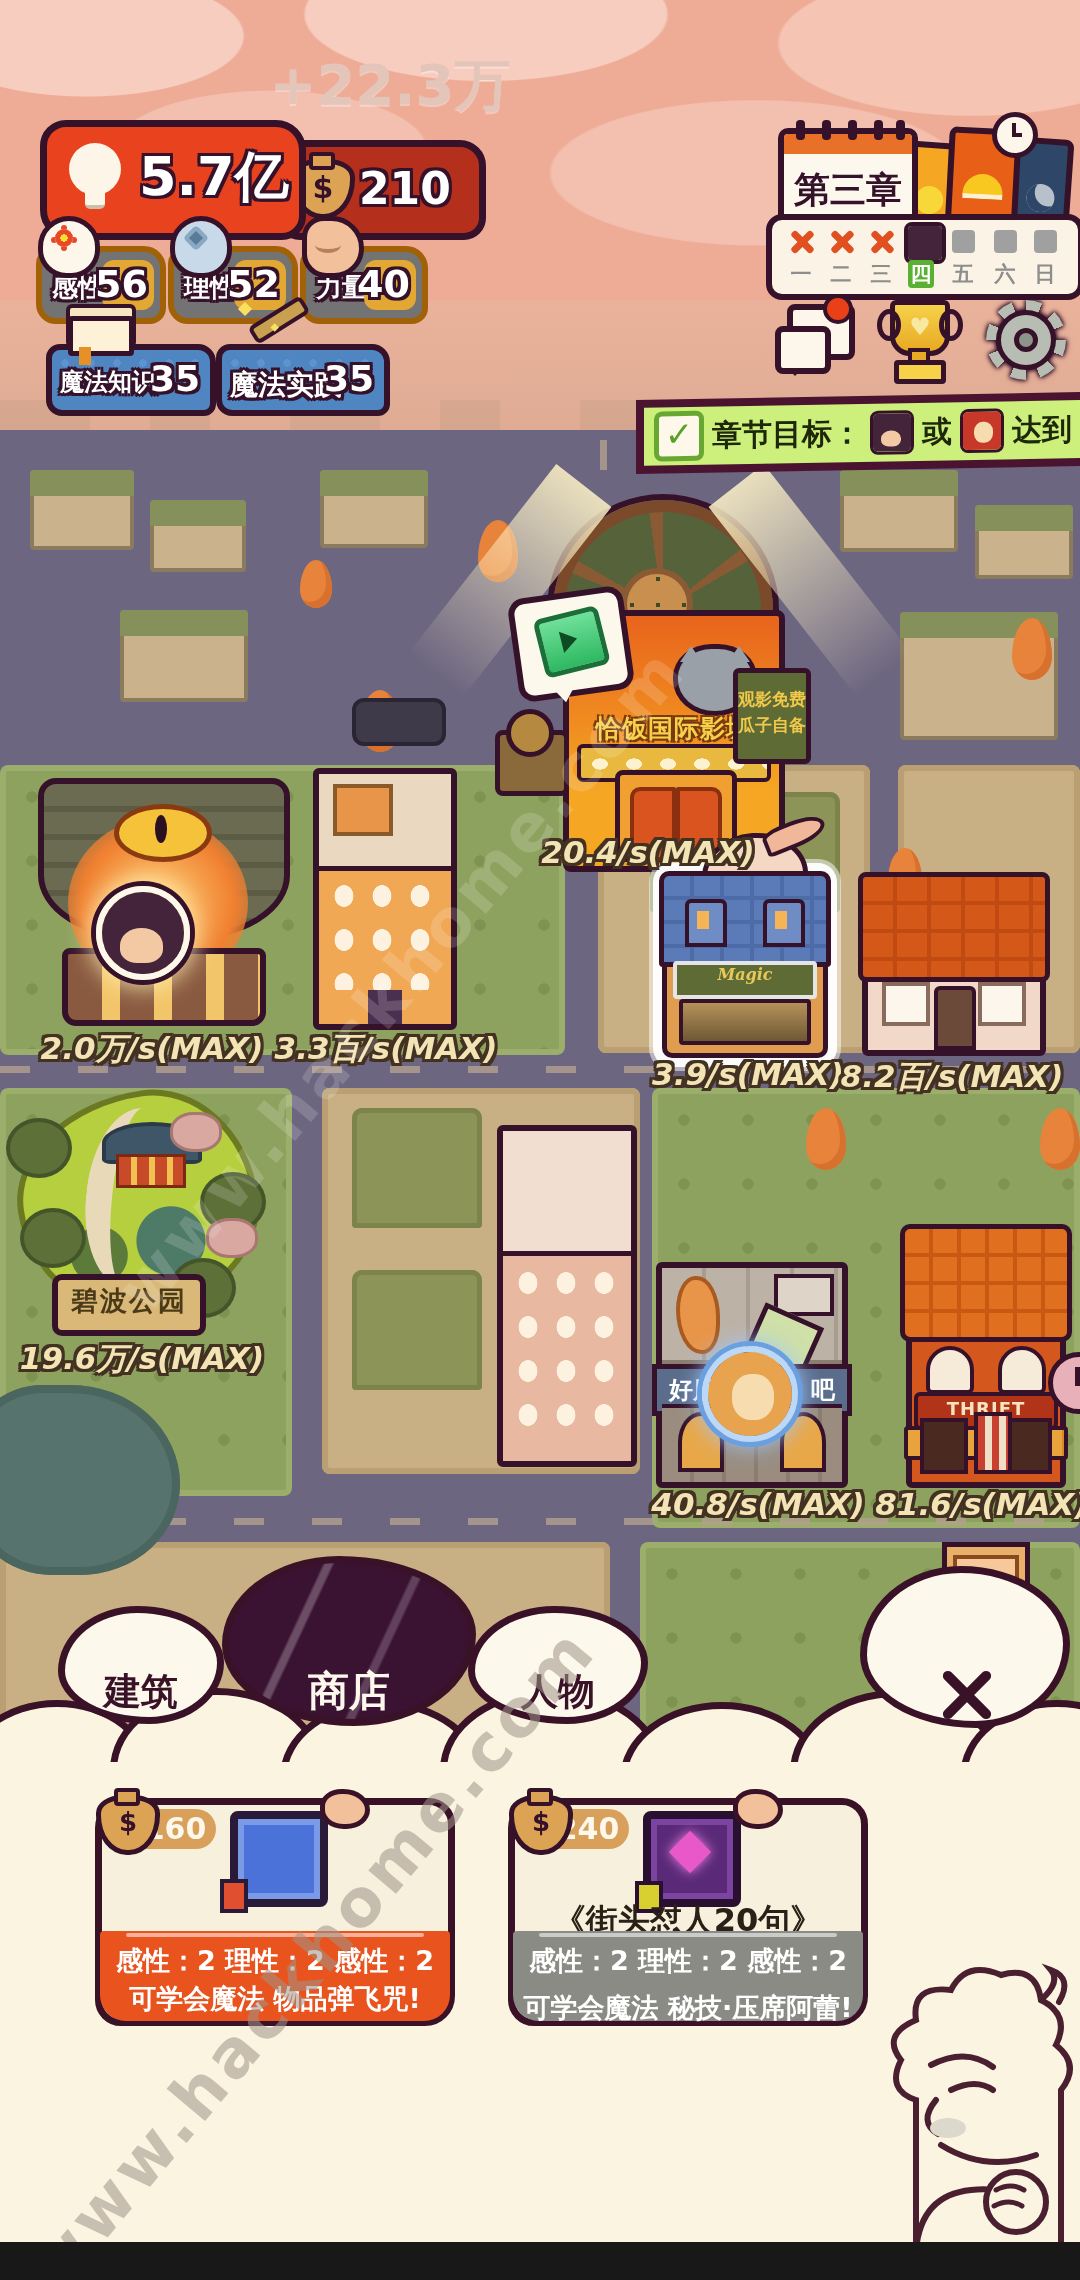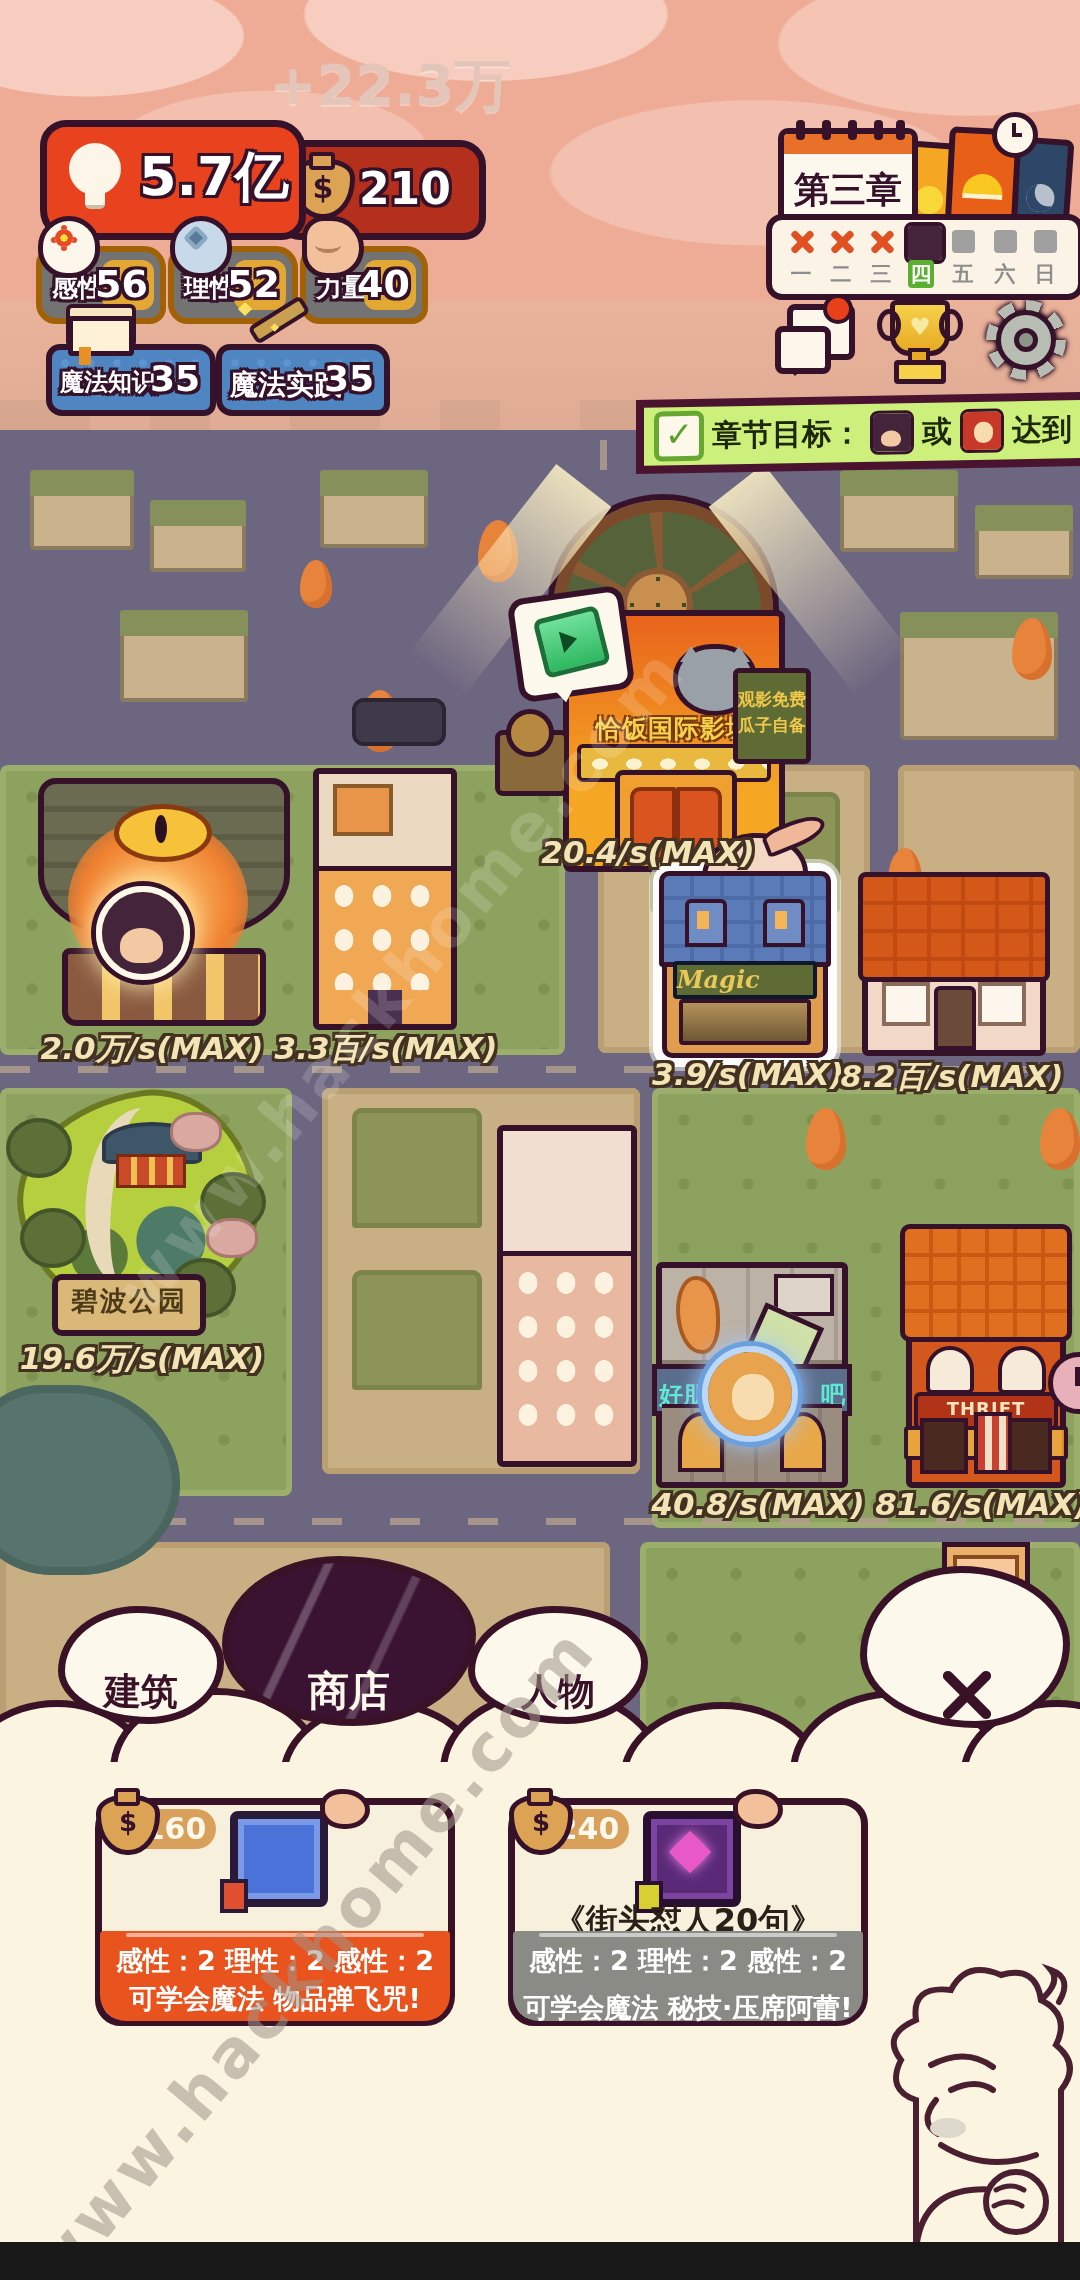--- a/index.html
+++ b/index.html
@@ -124,22 +124,22 @@
   .apt .wins{position:absolute;left:6px;right:6px;top:100px;bottom:34px;background:radial-gradient(#fdf2e0 34%,transparent 36%) 0 0/38px 44px;}
   .apt .door{position:absolute;left:50%;bottom:0;width:34px;height:34px;background:#4a3050;transform:translateX(-50%);}
   
   .magic{box-shadow:0 0 0 9px rgba(255,255,255,.95),0 0 0 13px rgba(255,255,255,.5);border-radius:10px;background:#e09c4f;border:5px solid #35122a;}
   .magic .roof{position:absolute;left:-8px;top:-6px;right:-8px;height:86px;background:#5a7ab8;border:5px solid #35122a;border-radius:10px 10px 4px 4px;
     background-image:repeating-linear-gradient(90deg,transparent 0 26px,#4d6ba6 26px 30px),repeating-linear-gradient(180deg,transparent 0 20px,#4d6ba6 20px 24px);}
   .magic .dormer{position:absolute;top:22px;width:34px;height:40px;background:#6f8cc4;border:4px solid #35122a;border-radius:6px 6px 0 0;}
   .magic .dormer:after{content:"";position:absolute;left:8px;top:8px;width:12px;height:18px;background:#f5b455;}
   .magic .book{position:absolute;left:34px;top:-44px;width:96px;height:42px;background:#f4d8c4;border:5px solid #35122a;border-radius:50% 50% 20% 20%/80% 80% 20% 20%;transform:rotate(-4deg);}
   .magic .book:after{content:"";position:absolute;right:-26px;top:-14px;width:56px;height:18px;background:#f0b898;border:4px solid #35122a;border-radius:50% 80% 80% 20%;transform:rotate(-18deg);}
-  .magic .sign{position:absolute;left:6px;right:6px;top:84px;height:30px;background:#5f6b35;border:4px solid #0f172a;border-radius:4px;color:#e8c85a;
-    font-style:italic;font-weight:bold;font-size:24px;font-family:"DejaVu Serif","Liberation Serif",serif;}
+  .magic .sign{position:absolute;left:6px;right:6px;top:84px;height:30px;background:#5f6b35;border:4px solid #e5e5e5;border-radius:4px;color:#e8c85a;
+    font-style:italic;font-weight:bold;font-size:16px;text-align:center;font-family:"DejaVu Serif","Liberation Serif",serif;}
   .magic .store{position:absolute;left:12px;right:12px;top:122px;bottom:8px;background:#6b5a3a;border:4px solid #35122a;border-radius:4px;
     background-image:linear-gradient(rgba(255,200,120,.5),rgba(120,80,30,.2));}
   
   .house{background:#f2d8c8;border:6px solid #35122a;border-radius:6px;}
   .house .roof{position:absolute;left:-10px;top:-6px;right:-10px;height:100px;background:#d45818;border:5px solid #35122a;border-radius:8px;
     background-image:repeating-linear-gradient(90deg,transparent 0 30px,#c04a12 30px 34px),repeating-linear-gradient(180deg,transparent 0 24px,#c04a12 24px 28px);}
   .house .w{position:absolute;width:40px;height:36px;background:#fdf6ec;border:4px solid #8a6a5a;}
   .house .d{position:absolute;width:34px;height:56px;background:#6b4a3a;border:4px solid #35122a;border-radius:6px 6px 0 0;}
   
   .park-blob{position:absolute;left:8px;top:4px;width:228px;height:210px;background:#b6cf3e;border:6px solid #6b7a22;border-radius:58% 42% 52% 48%/46% 54% 46% 54%;transform:rotate(-8deg);
@@ -153,22 +153,22 @@
   .park-sign{position:absolute;left:42px;top:186px;width:142px;height:50px;background:#d9b878;border:6px solid #35122a;border-radius:10px;
     text-align:center;font-size:27px;font-weight:900;color:#4a3a18;line-height:42px;letter-spacing:2px;}
   .pond{position:absolute;left:-30px;top:1385px;width:210px;height:190px;background:#56746d;border-radius:40% 60% 55% 45%;box-shadow:inset 0 0 0 8px #4a665f;z-index:12;}
   
   .gbar{background:#cfc5ba;border:6px solid #35122a;border-radius:6px;}
   .gbar .top{position:absolute;left:0;right:0;top:0;height:92px;background:#bdb2a6;border-bottom:4px solid #8a7d70;
     background-image:repeating-linear-gradient(90deg,transparent 0 40px,#a89c90 40px 44px);}
   .gbar .ac{position:absolute;right:8px;top:6px;width:52px;height:34px;background:#ded4c8;border:4px solid #35122a;}
   .gbar .swirl{position:absolute;left:14px;top:8px;width:36px;height:70px;background:#e8954a;border:4px solid #a85a20;border-radius:45% 55% 40% 60%;}
   .gbar .ticket{position:absolute;right:30px;top:44px;width:54px;height:64px;background:#cfe0a8;border:5px solid #35122a;transform:rotate(24deg);}
-  .gbar .banner{position:absolute;left:-10px;right:-10px;top:96px;height:42px;background:#5a6d8c;border:5px solid #35122a;display:flex;justify-content:space-between;align-items:flex-end;
-    color:#5eead4;font-weight:900;font-size:24px;padding:0 2px;}
+  .gbar .banner{position:absolute;left:-10px;right:-10px;top:96px;height:42px;background:#5a6d8c;border:5px solid #35122a;display:flex;justify-content:space-between;align-items:center;
+    color:#ffffff;font-weight:900;font-size:24px;padding:0 12px;}
   .gbar .base{position:absolute;left:0;right:0;bottom:0;height:74px;background:#9a8d80;border-top:4px solid #35122a;
     background-image:repeating-linear-gradient(90deg,transparent 0 28px,#8a7d70 28px 32px);}
   .gbar .arch{position:absolute;bottom:10px;width:38px;height:52px;background:#e8a84a;border:4px solid #35122a;border-radius:50% 50% 0 0;}
   
   .thrift{background:#d4581e;border:6px solid #35122a;border-radius:6px;}
   .thrift .roof{position:absolute;left:-12px;top:-10px;right:-12px;height:108px;background:#e07020;border:5px solid #35122a;border-radius:10px;
     background-image:repeating-linear-gradient(90deg,transparent 0 24px,#c85812 24px 28px),repeating-linear-gradient(180deg,transparent 0 24px,#c85812 24px 28px);}
   .thrift .w{position:absolute;top:112px;width:40px;height:40px;background:#f6ead8;border:4px solid #35122a;border-radius:50% 50% 6px 6px;}
   .thrift .sign{position:absolute;left:2px;right:2px;top:158px;height:30px;background:#b23418;border:4px solid #35122a;border-radius:6px;
     color:#f6e4c0;font-weight:900;font-size:18px;text-align:center;letter-spacing:1px;line-height:26px;}

